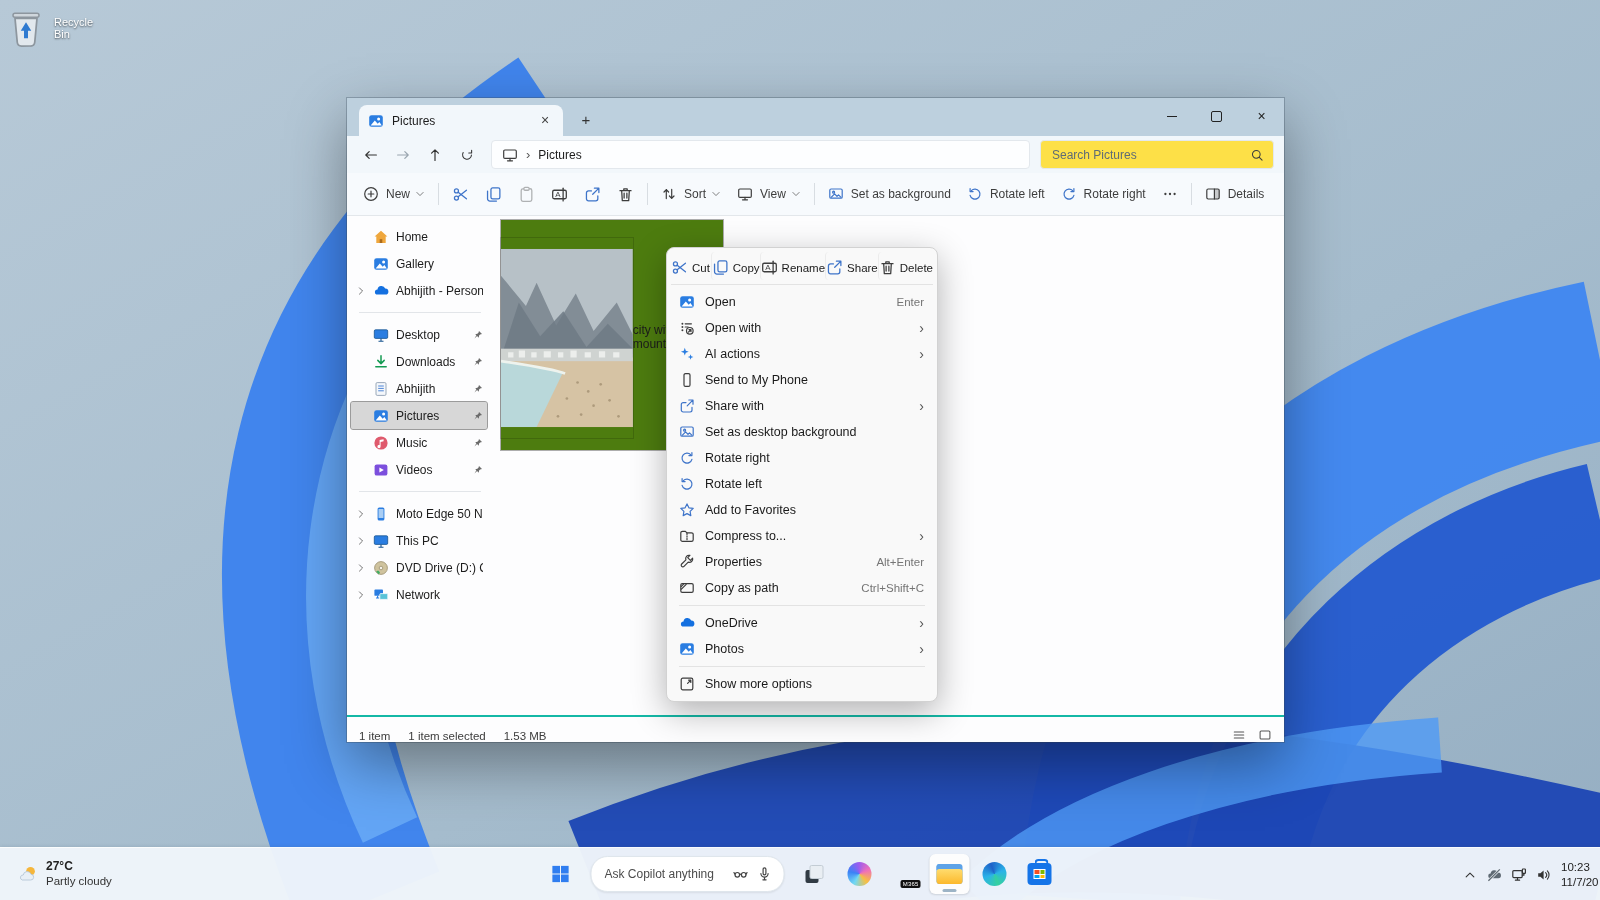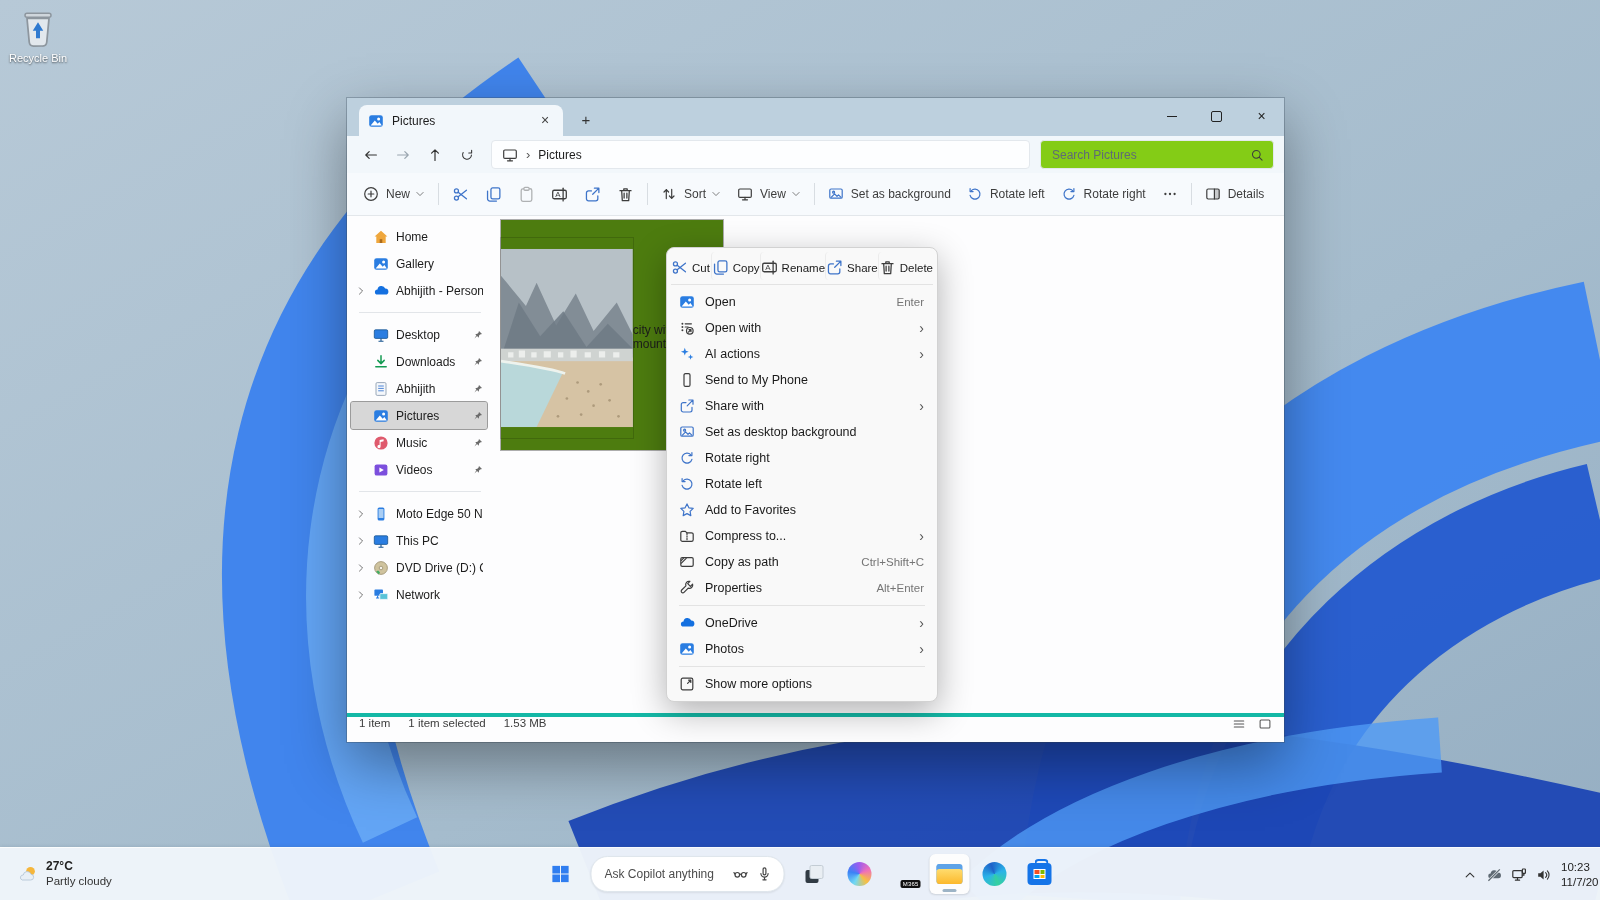--- a/index.html
+++ b/index.html
@@ -7,21 +7,21 @@
   .stage{position:relative;width:1600px;height:900px;overflow:hidden;background:#a9bfcf;}
   .wall{position:absolute;inset:0;z-index:0;}
   
   svg.ic{display:block;flex:none;}
   svg.st{fill:none;stroke:currentColor;stroke-width:1.2;stroke-linecap:round;stroke-linejoin:round;}
   svg.fl{fill:currentColor;stroke:none;}
   .i10{width:10px;height:10px}.i14{width:14px;height:14px}
   .i16{width:16px;height:16px}.i17{width:17px;height:17px}.i20{width:20px;height:20px}
 
   
-  .rbin{position:absolute;left:6px;top:6px;width:64px;z-index:2;display:flex;flex-direction:column;align-items:center;gap:2px;}
+  .rbin{position:absolute;left:6px;top:6px;width:64px;z-index:2;display:flex;flex-direction:row;align-items:center;gap:8px;}
   .rbin .rbi{width:40px;height:44px;}
   .rbl{font-size:11px;color:#fff;text-shadow:0 1px 2px rgba(0,0,0,.65);}
 
   
   .win{position:absolute;left:347px;top:98px;width:937px;height:644px;z-index:5;
     border-radius:0;background:#fdfdfe;display:flex;flex-direction:column;
     box-shadow:0 22px 55px rgba(0,0,0,.38),0 0 0 1px rgba(70,90,105,.35);overflow:hidden;}
   .tabbar{height:38px;background:#bdd0de;display:flex;align-items:flex-end;padding-left:12px;position:relative;flex:none;}
   .tab{height:31px;width:186px;background:#f2f7fb;border-radius:8px 8px 0 0;display:flex;align-items:center;gap:8px;padding:0 9px;}
   .tabt{font-size:12px;color:#1c1c1c;flex:1;}
@@ -31,21 +31,21 @@
   .wcb{width:45px;height:36px;display:flex;align-items:center;justify-content:center;color:#222;font-size:14px;}
   .mini{width:10px;height:0;border-top:1px solid #222;display:block;}
   .maxi{width:9px;height:9px;border:1px solid #222;border-radius:2px;display:block;}
 
   .addr{height:37px;background:#f2f7fb;display:flex;align-items:center;padding:0 10px;gap:4px;flex:none;}
   .navb{width:28px;height:26px;display:flex;align-items:center;justify-content:center;color:#333;border-radius:4px;}
   .navb.dis{color:#9aa6b0;}
   .crumb{flex:1;height:27px;background:#fdfeff;border:1px solid #e3e8ed;border-radius:4px;margin:0 6px;display:flex;align-items:center;gap:8px;padding:0 10px;color:#333;}
   .crumbt{font-size:12px;color:#1c1c1c;}
   .chevg{font-size:13px;color:#555;}
-  .srch{width:214px;height:27px;background:#84cc16;border:1px solid #e3e8ed;border-radius:4px;display:flex;align-items:center;padding:0 9px;gap:6px;}
+  .srch{width:214px;height:27px;background:#fde047;border:1px solid #e3e8ed;border-radius:4px;display:flex;align-items:center;padding:0 9px;gap:6px;}
   .srch input{border:0;outline:0;background:transparent;flex:1;font-size:12px;color:#333;font-family:"Liberation Sans",sans-serif;}
   .srch input::placeholder{color:#5f6b76;}
 
   .cmds{height:42px;background:#f7fafd;border-bottom:1px solid #e3e7eb;display:flex;align-items:center;padding:0 8px;flex:none;}
   .cmd{display:flex;align-items:center;gap:7px;padding:6px 8px;border-radius:4px;font-size:12px;color:#1b1b1b;white-space:nowrap;}
   .cmd .lab{line-height:1;}
   .csep{width:1px;height:22px;background:#d8dde2;margin:0 5px;flex:none;}
   .c-blue{color:#3e74c9}.c-dark{color:#3d3d3d}
   .dis2{opacity:.38}
   .caret{color:#555;margin-left:-2px}
@@ -58,21 +58,21 @@
   .sitem .pin{margin-left:auto;color:#6b6b6b;flex:none;}
   .sitem.sel{background:#d7d7d7;outline:1px solid #9b9b9b;border-radius:2px;}
   .ssep{height:1px;background:#e2e5e9;margin:8px 6px 8px 8px;}
 
   .content{flex:1;position:relative;}
   .tile{position:absolute;left:11px;top:3px;width:224px;height:232px;background:#4d7c0f;border:1px solid #adadad;
     display:flex;flex-direction:row;align-items:center;box-sizing:border-box;}
   .thumb{width:148px;height:200px;margin-top:5px;box-shadow:0 0 0 1px rgba(0,0,0,.15);}
   .fname{font-size:12px;color:#1c1c1c;margin-top:4px;}
 
-  .status{height:25px;border-top:4px solid #14b8a6;display:flex;align-items:flex-start;padding:0 12px;gap:18px;font-size:11.5px;color:#3c3c3c;flex:none;}
+  .status{height:25px;border-top:2px solid #14b8a6;display:flex;align-items:flex-end;padding:0 12px;gap:18px;font-size:11.5px;color:#3c3c3c;flex:none;}
   .vbtns{margin-left:auto;display:flex;gap:12px;color:#555;}
 
   
   .cmenu{position:absolute;left:666px;top:247px;width:272px;z-index:20;background:#f9f9f9;border:1px solid #d2d2d2;
     border-radius:8px;box-shadow:0 10px 34px rgba(0,0,0,.3);padding:4px;box-sizing:border-box;}
   .qrow{display:flex;padding-bottom:4px;border-bottom:1px solid #e3e3e3;margin-bottom:4px;}
   .qbtn{flex:1;display:flex;flex-direction:row;align-items:center;gap:4px;padding:7px 0 4px;border-radius:4px;font-size:11.5px;color:#1a1a1a;}
   .qbtn+.qbtn{border-left:1px solid #ececec;}
   .mitem{display:flex;align-items:center;gap:10px;height:26px;padding:0 9px 0 8px;border-radius:4px;font-size:12.5px;color:#1a1a1a;}
   .mlab{flex:1;white-space:nowrap;}
@@ -769,31 +769,31 @@
     </div>
     <div class="mitem">
       <svg class="ic st i16 c-dark">
           <use href="#i-zip"></use>
         </svg>
       <span class="mlab">Compress to...</span>
       <span class="msub">›</span>
     </div>
     <div class="mitem">
       <svg class="ic st i16 c-dark">
+          <use href="#i-wrench"></use>
+        </svg>
+      <span class="mlab">Properties</span>
+      <span class="msc">Alt+Enter</span>
+    </div>
+    <div class="mitem">
+      <svg class="ic st i16 c-dark">
           <use href="#i-path"></use>
         </svg>
       <span class="mlab">Copy as path</span>
       <span class="msc">Ctrl+Shift+C</span>
-    </div>
-    <div class="mitem">
-      <svg class="ic st i16 c-dark">
-          <use href="#i-wrench"></use>
-        </svg>
-      <span class="mlab">Properties</span>
-      <span class="msc">Alt+Enter</span>
     </div>
     <div class="msep"></div>
     <div class="mitem">
       <svg class="ic i16">
           <use href="#i-cloud"></use>
         </svg>
       <span class="mlab">OneDrive</span>
       <span class="msub">›</span>
     </div>
     <div class="mitem">

